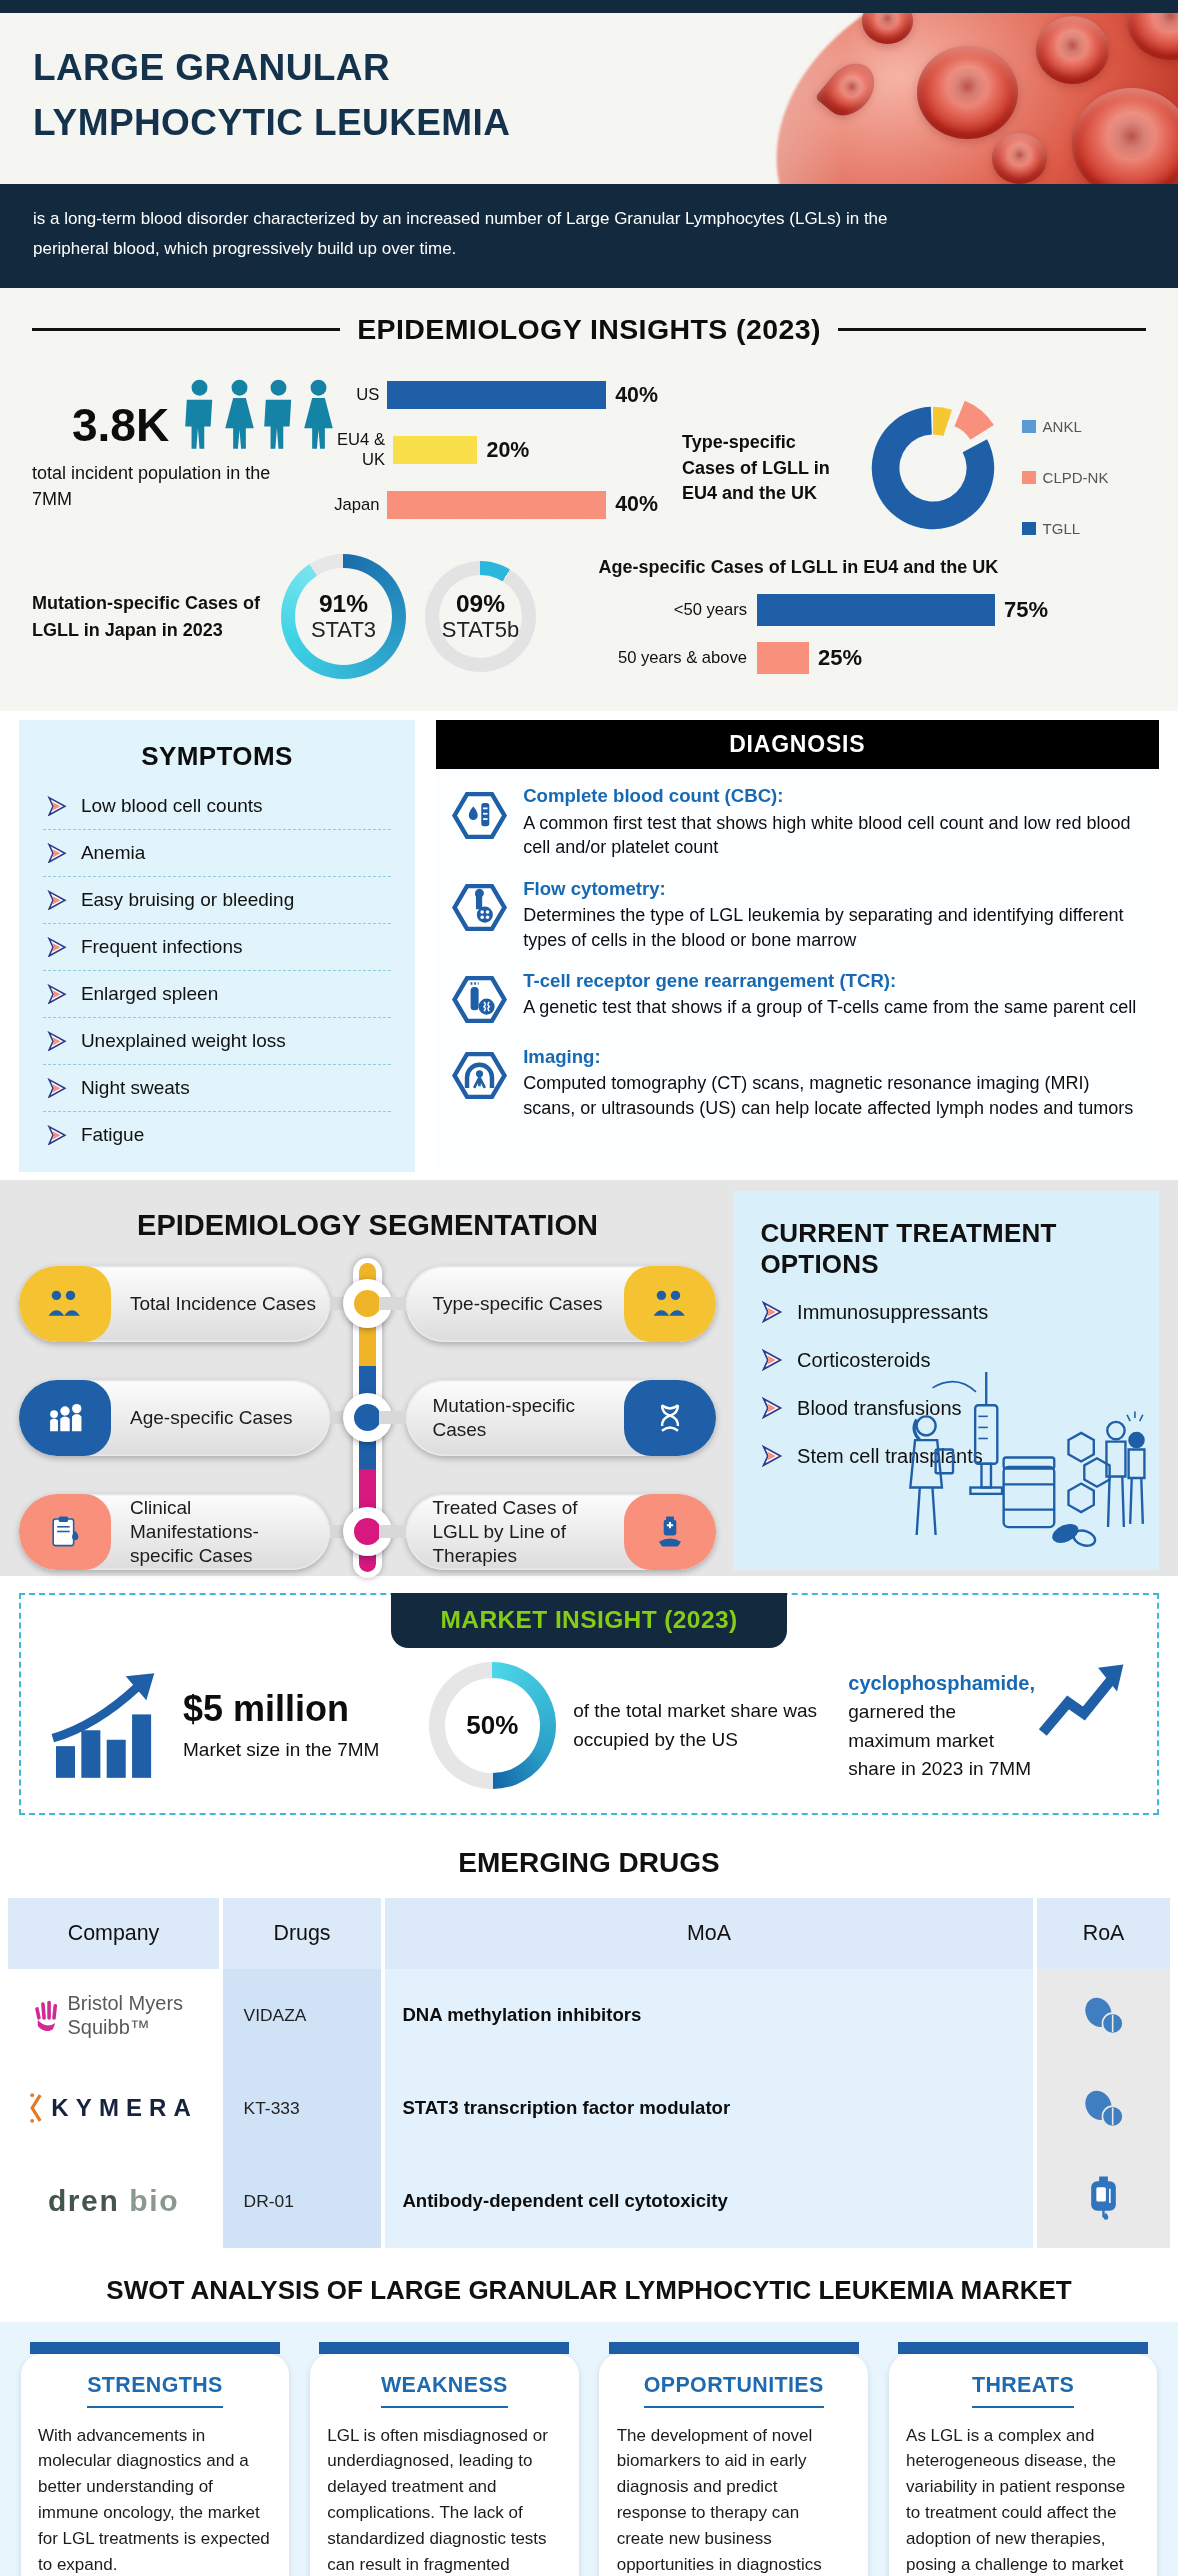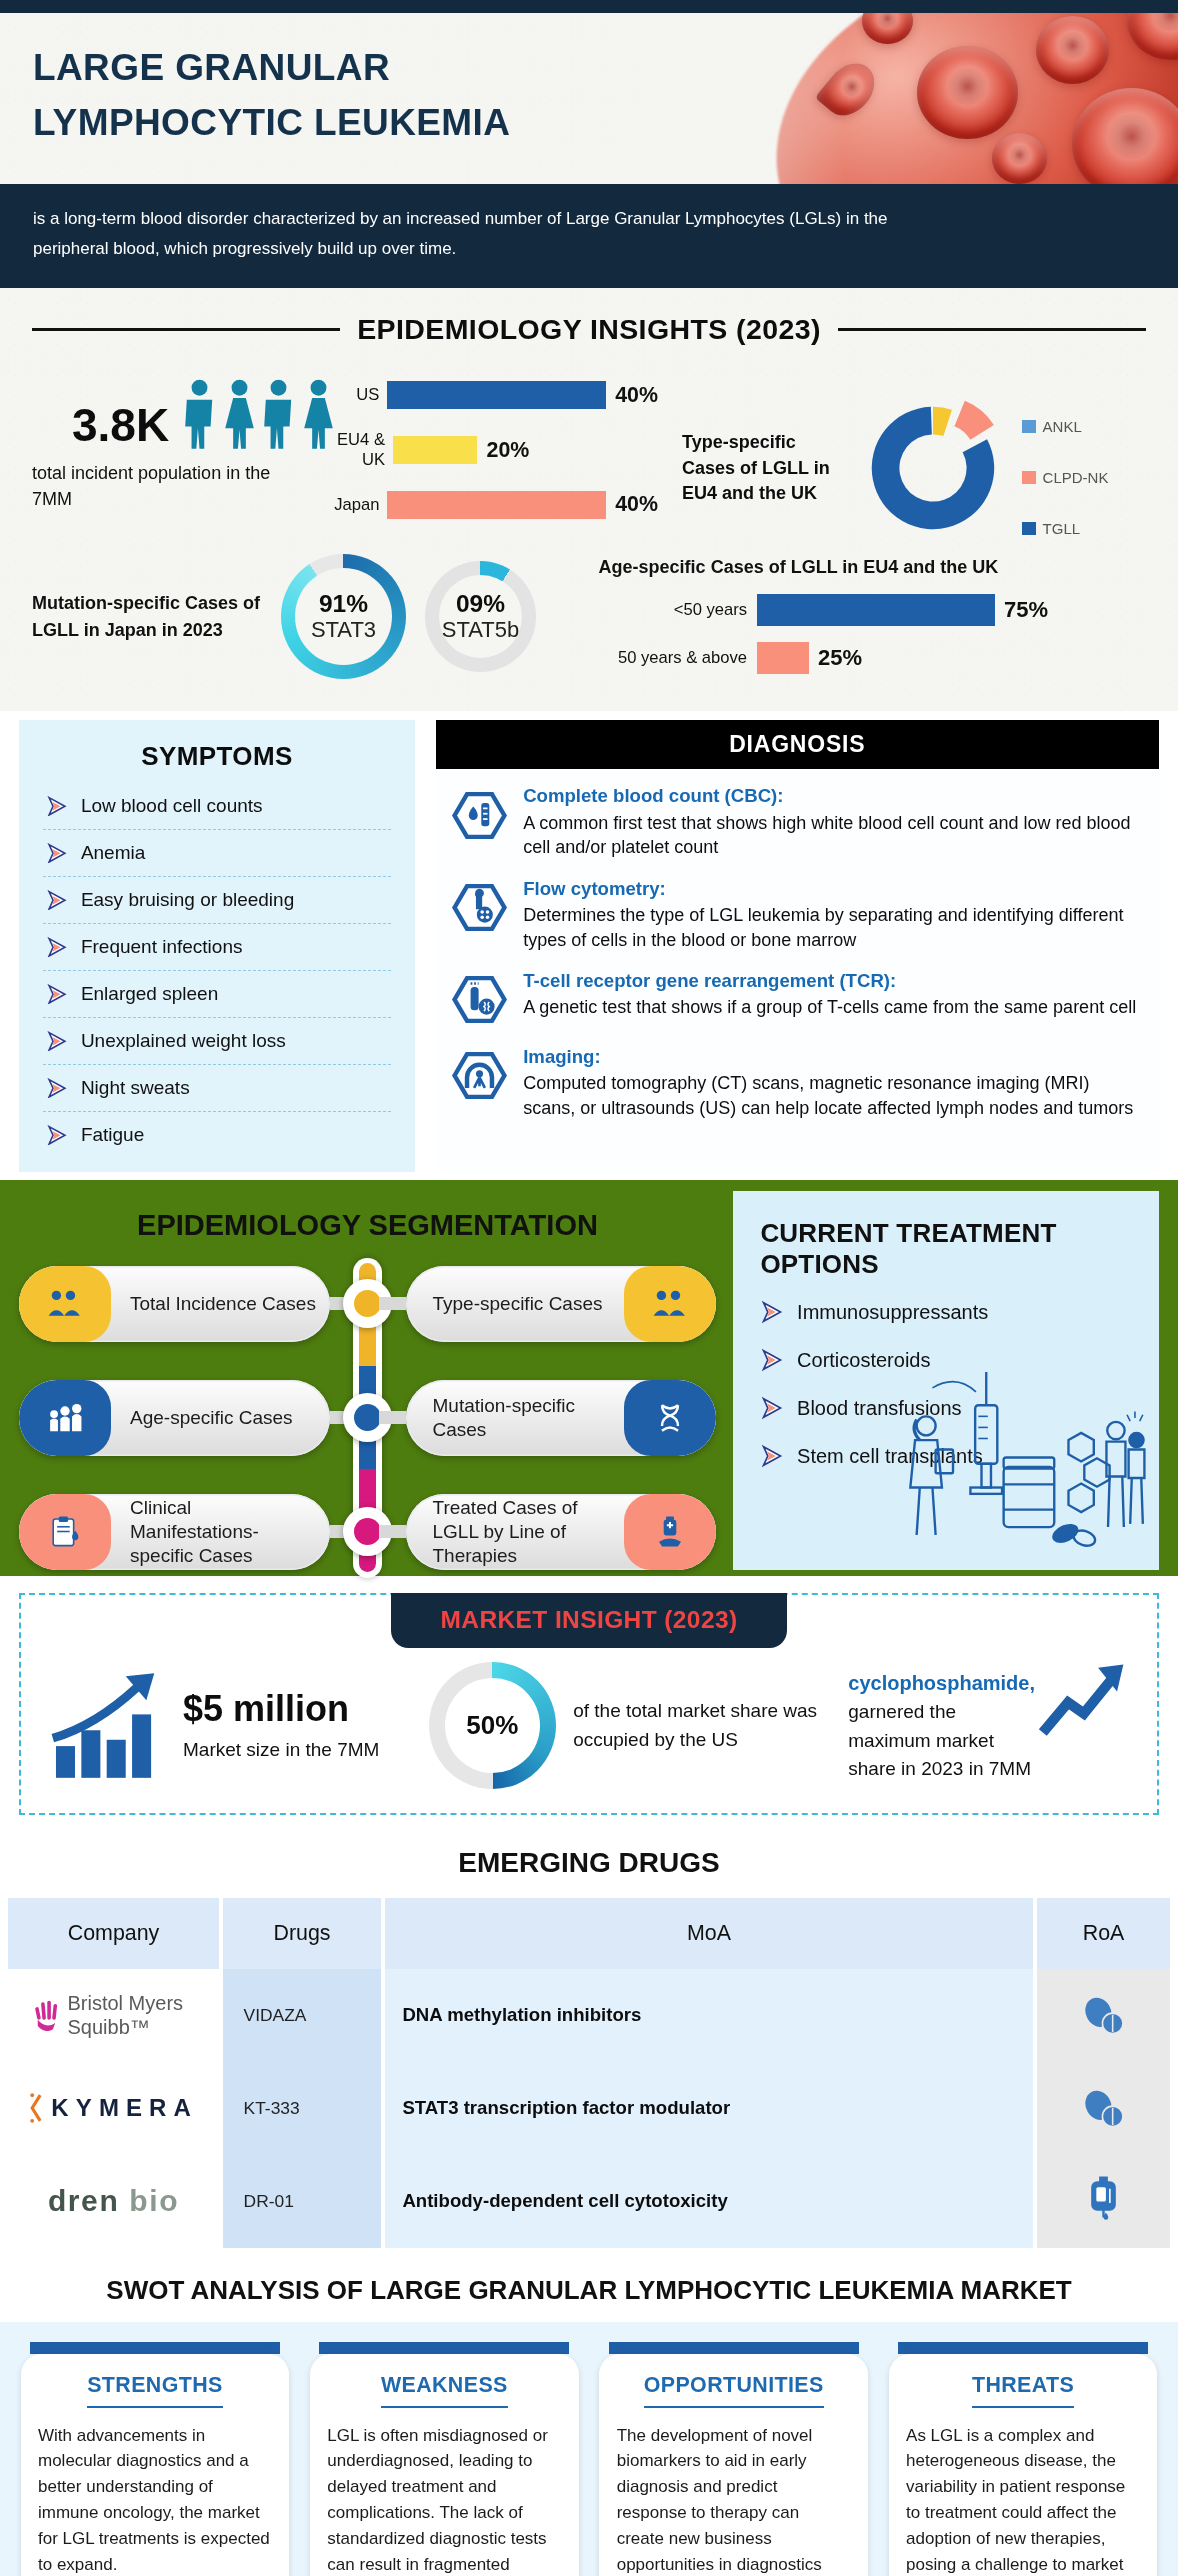--- a/index.html
+++ b/index.html
@@ -64,21 +64,21 @@
   .sym-item:last-child { border-bottom:none; }
   .diagnosis-panel { flex:1; background:#fdfeff; }
   .diag-head { background:#000000; color:#fff; text-align:center; font-size:23px; font-weight:800; letter-spacing:0.8px; padding:11px 0; }
   .diag-body { padding:16px 20.6px 6.3px 14.3px; }
   .diag-item { display:flex; gap:14.3px; margin-bottom:17.4px; }
   .diag-text .dname { color:#1769b3; font-weight:700; font-size:18.6px; margin-bottom:3.2px; }
   .diag-text .ddesc { font-size:18px; line-height:1.38; color:#0e0e0e; }
   .hexicon { flex:0 0 59px; display:flex; align-items:flex-start; justify-content:center; padding-top:1.6px; }
 
   
-  .seg-treat { display:flex; gap:17.4px; padding:11px 19px 6.3px; background:#4d7c0f; }
+  .seg-treat { display:flex; gap:17.4px; padding:11px 19px 6.3px; background:#e5e5e5; }
   .segmentation { width:697px; }
   .segmentation h2 { text-align:center; font-size:29px; font-weight:800; margin:17.4px 0 24px; }
   .seg-grid { display:grid; grid-template-columns:1fr 76px 1fr; row-gap:38px; align-items:center; position:relative; }
   .capsule { grid-column:2; grid-row:1 / span 3; justify-self:center; align-self:stretch; width:28.5px; background:#fff; border-radius:14.3px; box-shadow:0 0 6.3px rgba(0,0,0,.3); padding:5.5px; display:flex; flex-direction:column; z-index:1; margin:-8px 0; }
   .capsule .seg-y { flex:1; background:#f0b429; border-radius:8.7px 8.7px 0 0; }
   .capsule .seg-b { flex:1; background:#1e5fa8; }
   .capsule .seg-m { flex:1; background:#d6187f; border-radius:0 0 8.7px 8.7px; }
   .node { grid-column:2; width:49px; height:49px; border-radius:50%; background:#fff; box-shadow:0 1.6px 6.3px rgba(0,0,0,.35); display:flex; align-items:center; justify-content:center; justify-self:center; z-index:2; }
   .node .dot { width:27px; height:27px; border-radius:50%; }
   .pill { position:relative; height:76px; border-radius:38px; background:linear-gradient(180deg,#fdfdfd,#dcdcdc); box-shadow:0 2.4px 6.3px rgba(0,0,0,.25), inset 0 0 0 1.6px #e8eaee; display:flex; align-items:center; z-index:2; }
@@ -91,21 +91,21 @@
   .pill-text { font-size:19px; color:#1c1c1c; line-height:1.25; font-weight:500; }
   .pill-left .pill-text { padding-left:111px; padding-right:12.7px; }
   .pill-right .pill-text { padding-left:27px; padding-right:100px; }
   .treatment-panel { flex:1; background:#d9effa; padding:27px 27px 12.7px; position:relative; }
   .treatment-panel h2 { font-size:26px; font-weight:800; margin-bottom:20.6px; letter-spacing:0.2px; }
   .treat-item { display:flex; align-items:center; gap:12.7px; font-size:20px; margin-bottom:25px; }
   .treat-illu { position:absolute; right:12.7px; bottom:8px; }
 
   
   .market { margin:17.4px 19px 8px; border:2.4px dashed #3fb9d8; position:relative; padding:19px 27px 24px; background:#fff; }
-  .market-badge { width:396px; margin:-21.4px auto 14.3px; background:#13293e; color:#ef4444; text-align:center; font-size:24.5px; font-weight:800; letter-spacing:0.4px; padding:12.7px 0 14.3px; border-radius:0 0 17.4px 17.4px; }
+  .market-badge { width:396px; margin:-21.4px auto 14.3px; background:#13293e; color:#84cc16; text-align:center; font-size:24.5px; font-weight:800; letter-spacing:0.4px; padding:12.7px 0 14.3px; border-radius:0 0 17.4px 17.4px; }
   .market-row { display:flex; align-items:center; gap:20.6px; }
   .m-size { display:flex; align-items:center; gap:16px; width:372px; }
   .m-size-val { font-size:36px; font-weight:800; color:#0d0d0d; }
   .m-size-lbl { font-size:19px; margin-top:6.3px; line-height:1.4; }
   .m-share { display:flex; align-items:center; gap:17.4px; width:412px; }
   .ring50 { width:127px; height:127px; background:conic-gradient(from 0deg, #4cd7e9 0deg, #2a9ec7 120deg, #1565a8 180deg, #e6e6e6 180deg 360deg); flex:0 0 auto; }
   .ring50::after { inset:16px; background:#fff; }
   .ring50 .pct { font-size:26px; }
   .m-share-text { font-size:19px; line-height:1.5; }
   .m-drug { flex:1; font-size:19px; line-height:1.5; position:relative; padding-right:95px; }

